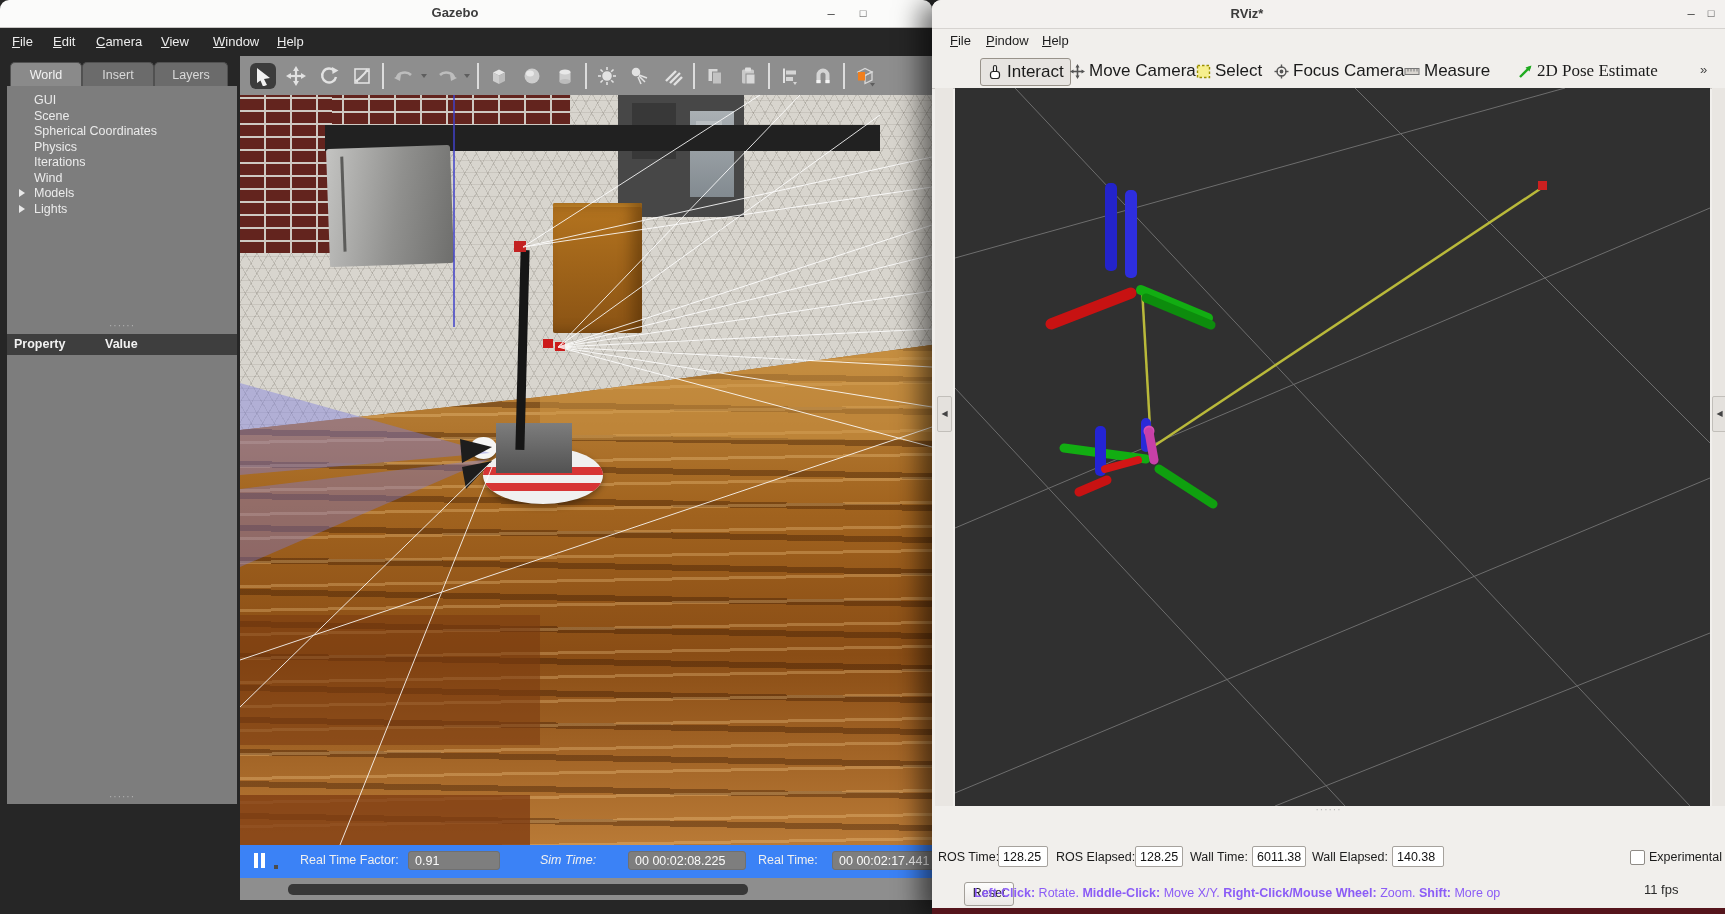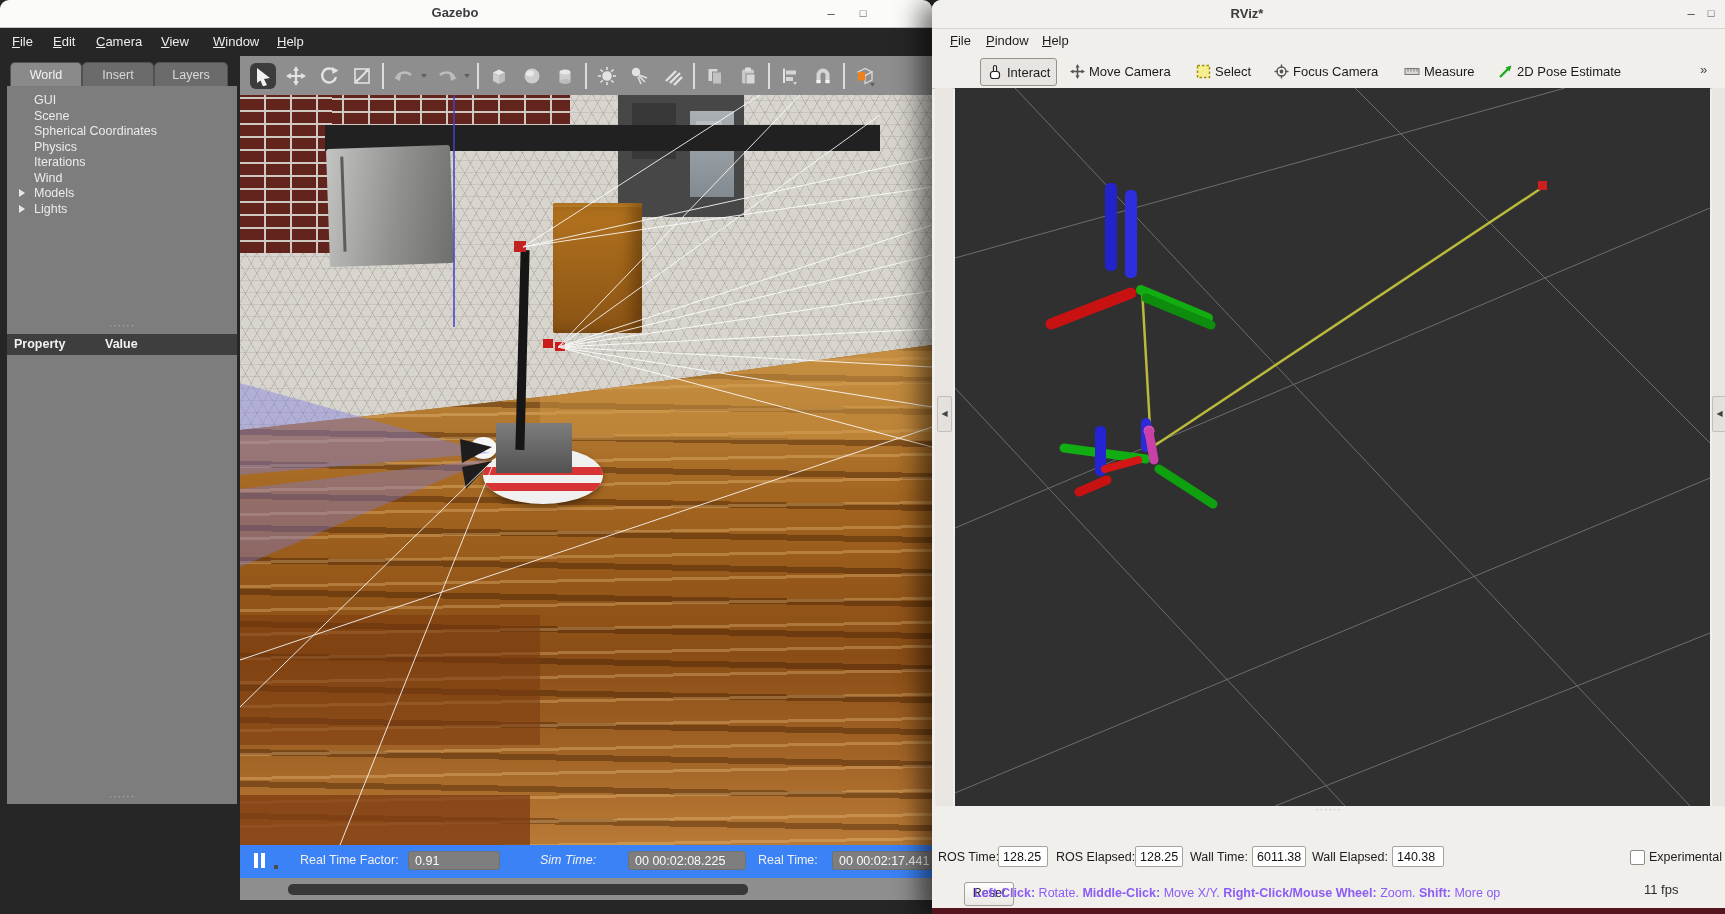--- a/index.html
+++ b/index.html
@@ -39,21 +39,21 @@
   .st-box{top:6px;height:19px;background:#7e7e7e;border:1px solid #707070;border-radius:3px;color:#fafafa;font-size:12.5px;line-height:19px;padding-left:6px;box-sizing:border-box;}
   #gz-scrollrow{left:240px;top:878px;width:692px;height:22px;background:#8e8e8e;}
   #gz-scrollthumb{left:48px;top:6px;width:460px;height:11px;background:#383838;border-radius:5px;}
   
   #rv-win{left:932px;top:0;width:793px;height:914px;background:#f1efec;border-radius:9px 0 0 0;box-shadow:-12px 4px 26px rgba(0,0,0,.55);}
   #rv-titlebar{left:0;top:0;width:793px;height:28px;background:#f3f1ef;border-bottom:1px solid #d6d3d0;border-radius:9px 0 0 0;}
   #rv-title{left:265px;top:6px;width:100px;text-align:center;font-weight:bold;font-size:13px;color:#3a3a3a;}
   #rv-menubar{left:0;top:28px;width:793px;height:26px;}
   .rv-menu-item{top:3px;height:20px;line-height:20px;font-size:13px;color:#1c1c1c;}
   #rv-toolbar{left:0;top:54px;width:793px;height:34px;border-bottom:1px solid #ccc9c5;}
-  .rv-tool{top:4px;height:26px;display:flex;align-items:center;gap:4px;font-size:13px;color:#1b1b1b;padding:0 6px;border-radius:3px;}
+  .rv-tool{top:4px;height:26px;display:flex;align-items:center;gap:4px;font-size:17px;color:#1b1b1b;padding:0 6px;border-radius:3px;}
   .rv-tool.active{background:#e7e4e1;border:1px solid #98928a;}
   #rv-grip{left:40px;top:61px;width:4px;height:20px;border-left:2px dotted #b3b0ac;border-right:2px dotted #b3b0ac;}
   #rv-view{left:23px;top:88px;width:755px;height:718px;background:#303030;}
   .collapse-btn{width:13px;height:34px;background:#e4e1dd;border:1px solid #c2bfba;border-radius:2px;color:#444;font-size:8px;line-height:34px;text-align:center;}
   #rv-splitrow{left:0;top:806px;width:793px;height:12px;text-align:center;}
   #rv-timehdr{left:0;top:818px;width:793px;height:22px;background:linear-gradient(#cfcdca,#b4b1ae);border-top:1px solid #97948f;border-bottom:1px solid #8f8c88;}
   #rv-timehdr .t{position:absolute;left:26px;top:3px;font-size:13px;color:#1b1b1b;}
   #rv-timerow{left:0;top:840px;width:793px;height:36px;background:#f1efec;}
   .tp-label{top:10px;font-size:12.5px;color:#1b1b1b;}
   .tp-input{top:6px;height:21px;background:#fff;border:1px solid #a6a29d;border-radius:2px;font-size:12.5px;color:#111;padding:0 4px;box-sizing:border-box;font-family:"Liberation Sans","DejaVu Sans",sans-serif;}
@@ -398,21 +398,21 @@
       <div class="abs rv-tool" style="left:466px;">
         <svg width="16" height="13">
             <rect x="1" y="3.5" width="14" height="6" fill="#d9d5d0" stroke="#777" stroke-width="1"></rect>
             <line x1="4" y1="3.5" x2="4" y2="6.5" stroke="#777"></line>
             <line x1="7" y1="3.5" x2="7" y2="6.5" stroke="#777"></line>
             <line x1="10" y1="3.5" x2="10" y2="6.5" stroke="#777"></line>
             <line x1="13" y1="3.5" x2="13" y2="6.5" stroke="#777"></line>
           </svg>
         <span>Measure</span>
       </div>
-      <div class="abs rv-tool" style="left:560px;">
+      <div class="abs rv-tool" style="left:580px;font-family:Liberation Serif, serif;">
         <svg width="15" height="15">
             <line x1="2" y1="13" x2="12" y2="3" stroke="#1faa1f" stroke-width="2.4"></line>
             <polygon points="13.5,1.5 7.5,3.5 11.5,7.5" fill="#1faa1f"></polygon>
           </svg>
         <span>2D Pose Estimate</span>
       </div>
       <div class="abs" style="left:768px;top:8px;font-size:13px;color:#444;">»</div>
     </div>
 
     <div class="abs" id="rv-view">

